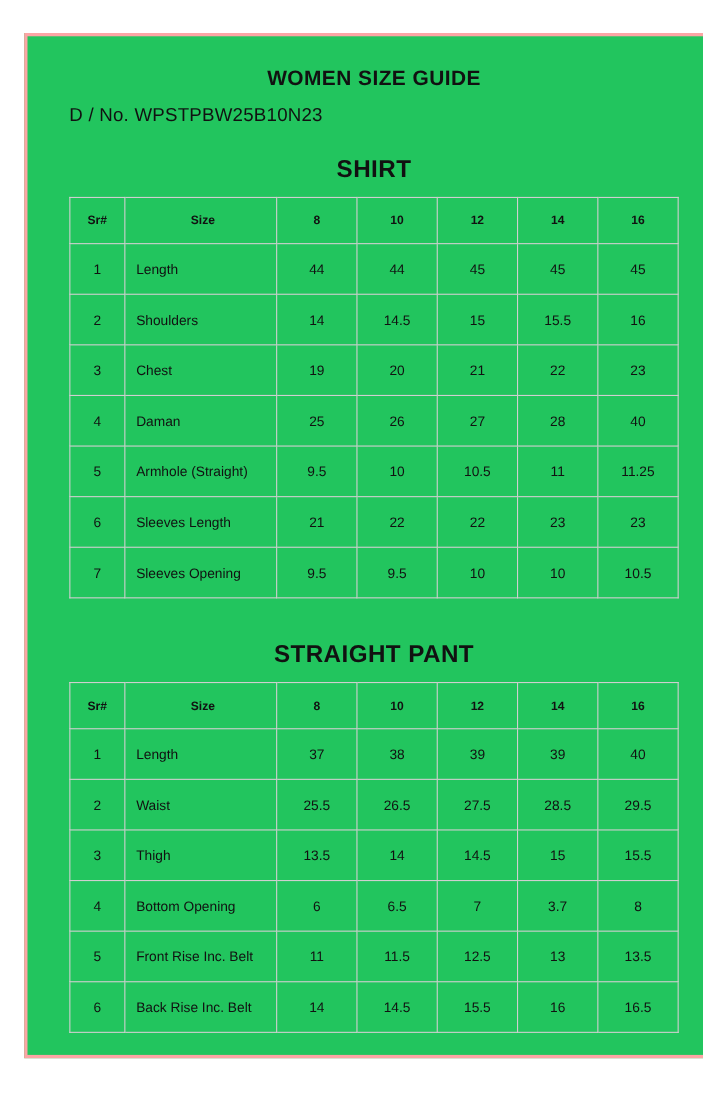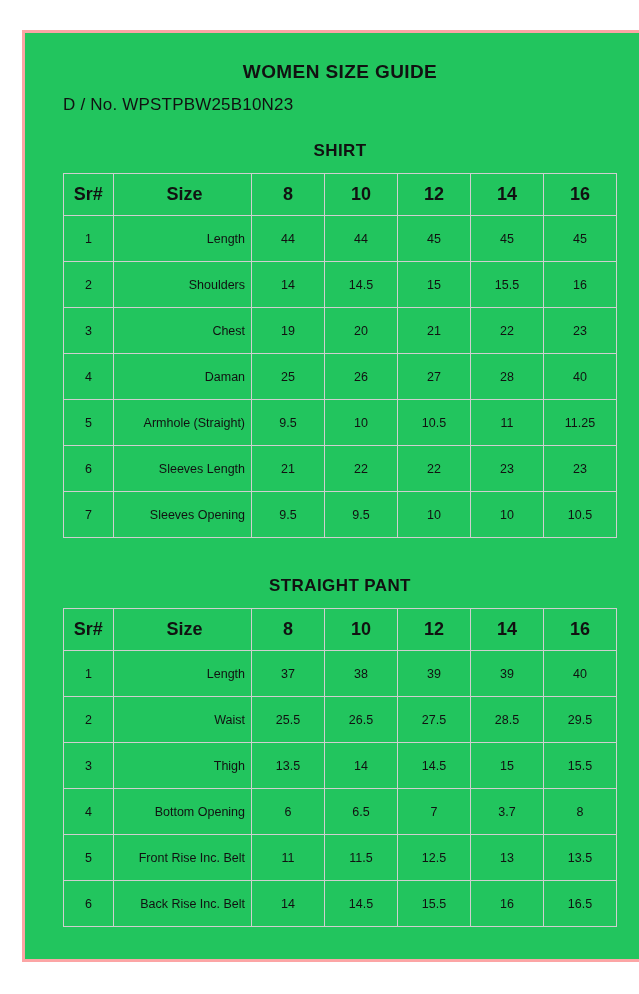--- a/index.html
+++ b/index.html
@@ -36,21 +36,21 @@
   }
   .doc-sub {
     text-align: left;
     font-size: 17px;
     font-weight: normal;
     letter-spacing: 0.2px;
     margin: 0 0 26px 0;
   }
   .sec-title {
     text-align: center;
-    font-size: 17px;
+    font-size: 22px;
     font-weight: bold;
     letter-spacing: 0.4px;
     margin: 0 0 12px 0;
   }
   table.size-table {
     border-collapse: collapse;
     width: 100%;
     margin: 0 auto;
     table-layout: fixed;
   }
@@ -58,26 +58,26 @@
     border: 1px solid #cfcfcf;
     font-size: 12.5px;
     font-weight: normal;
     height: 46px;
     padding: 0 6px;
     box-sizing: border-box;
     color: #111111;
   }
   table.size-table thead th {
     font-weight: bold;
-    font-size: 18px;
+    font-size: 11px;
     height: 42px;
   }
   
   .col-sr   { width: 9%;  text-align: center; }
-  .col-name { width: 25%; text-align: right; padding-left: 10px !important; }
+  .col-name { width: 25%; text-align: left; padding-left: 10px !important; }
   .col-val  { width: 13.2%; text-align: center; }
   thead .col-sr   { text-align: center; }
   thead .col-name { text-align: center; }
   thead .col-val  { text-align: center; }
   .spacer { height: 38px; }
 </style>
 </head>
 <body>
 
 <div class="page">

